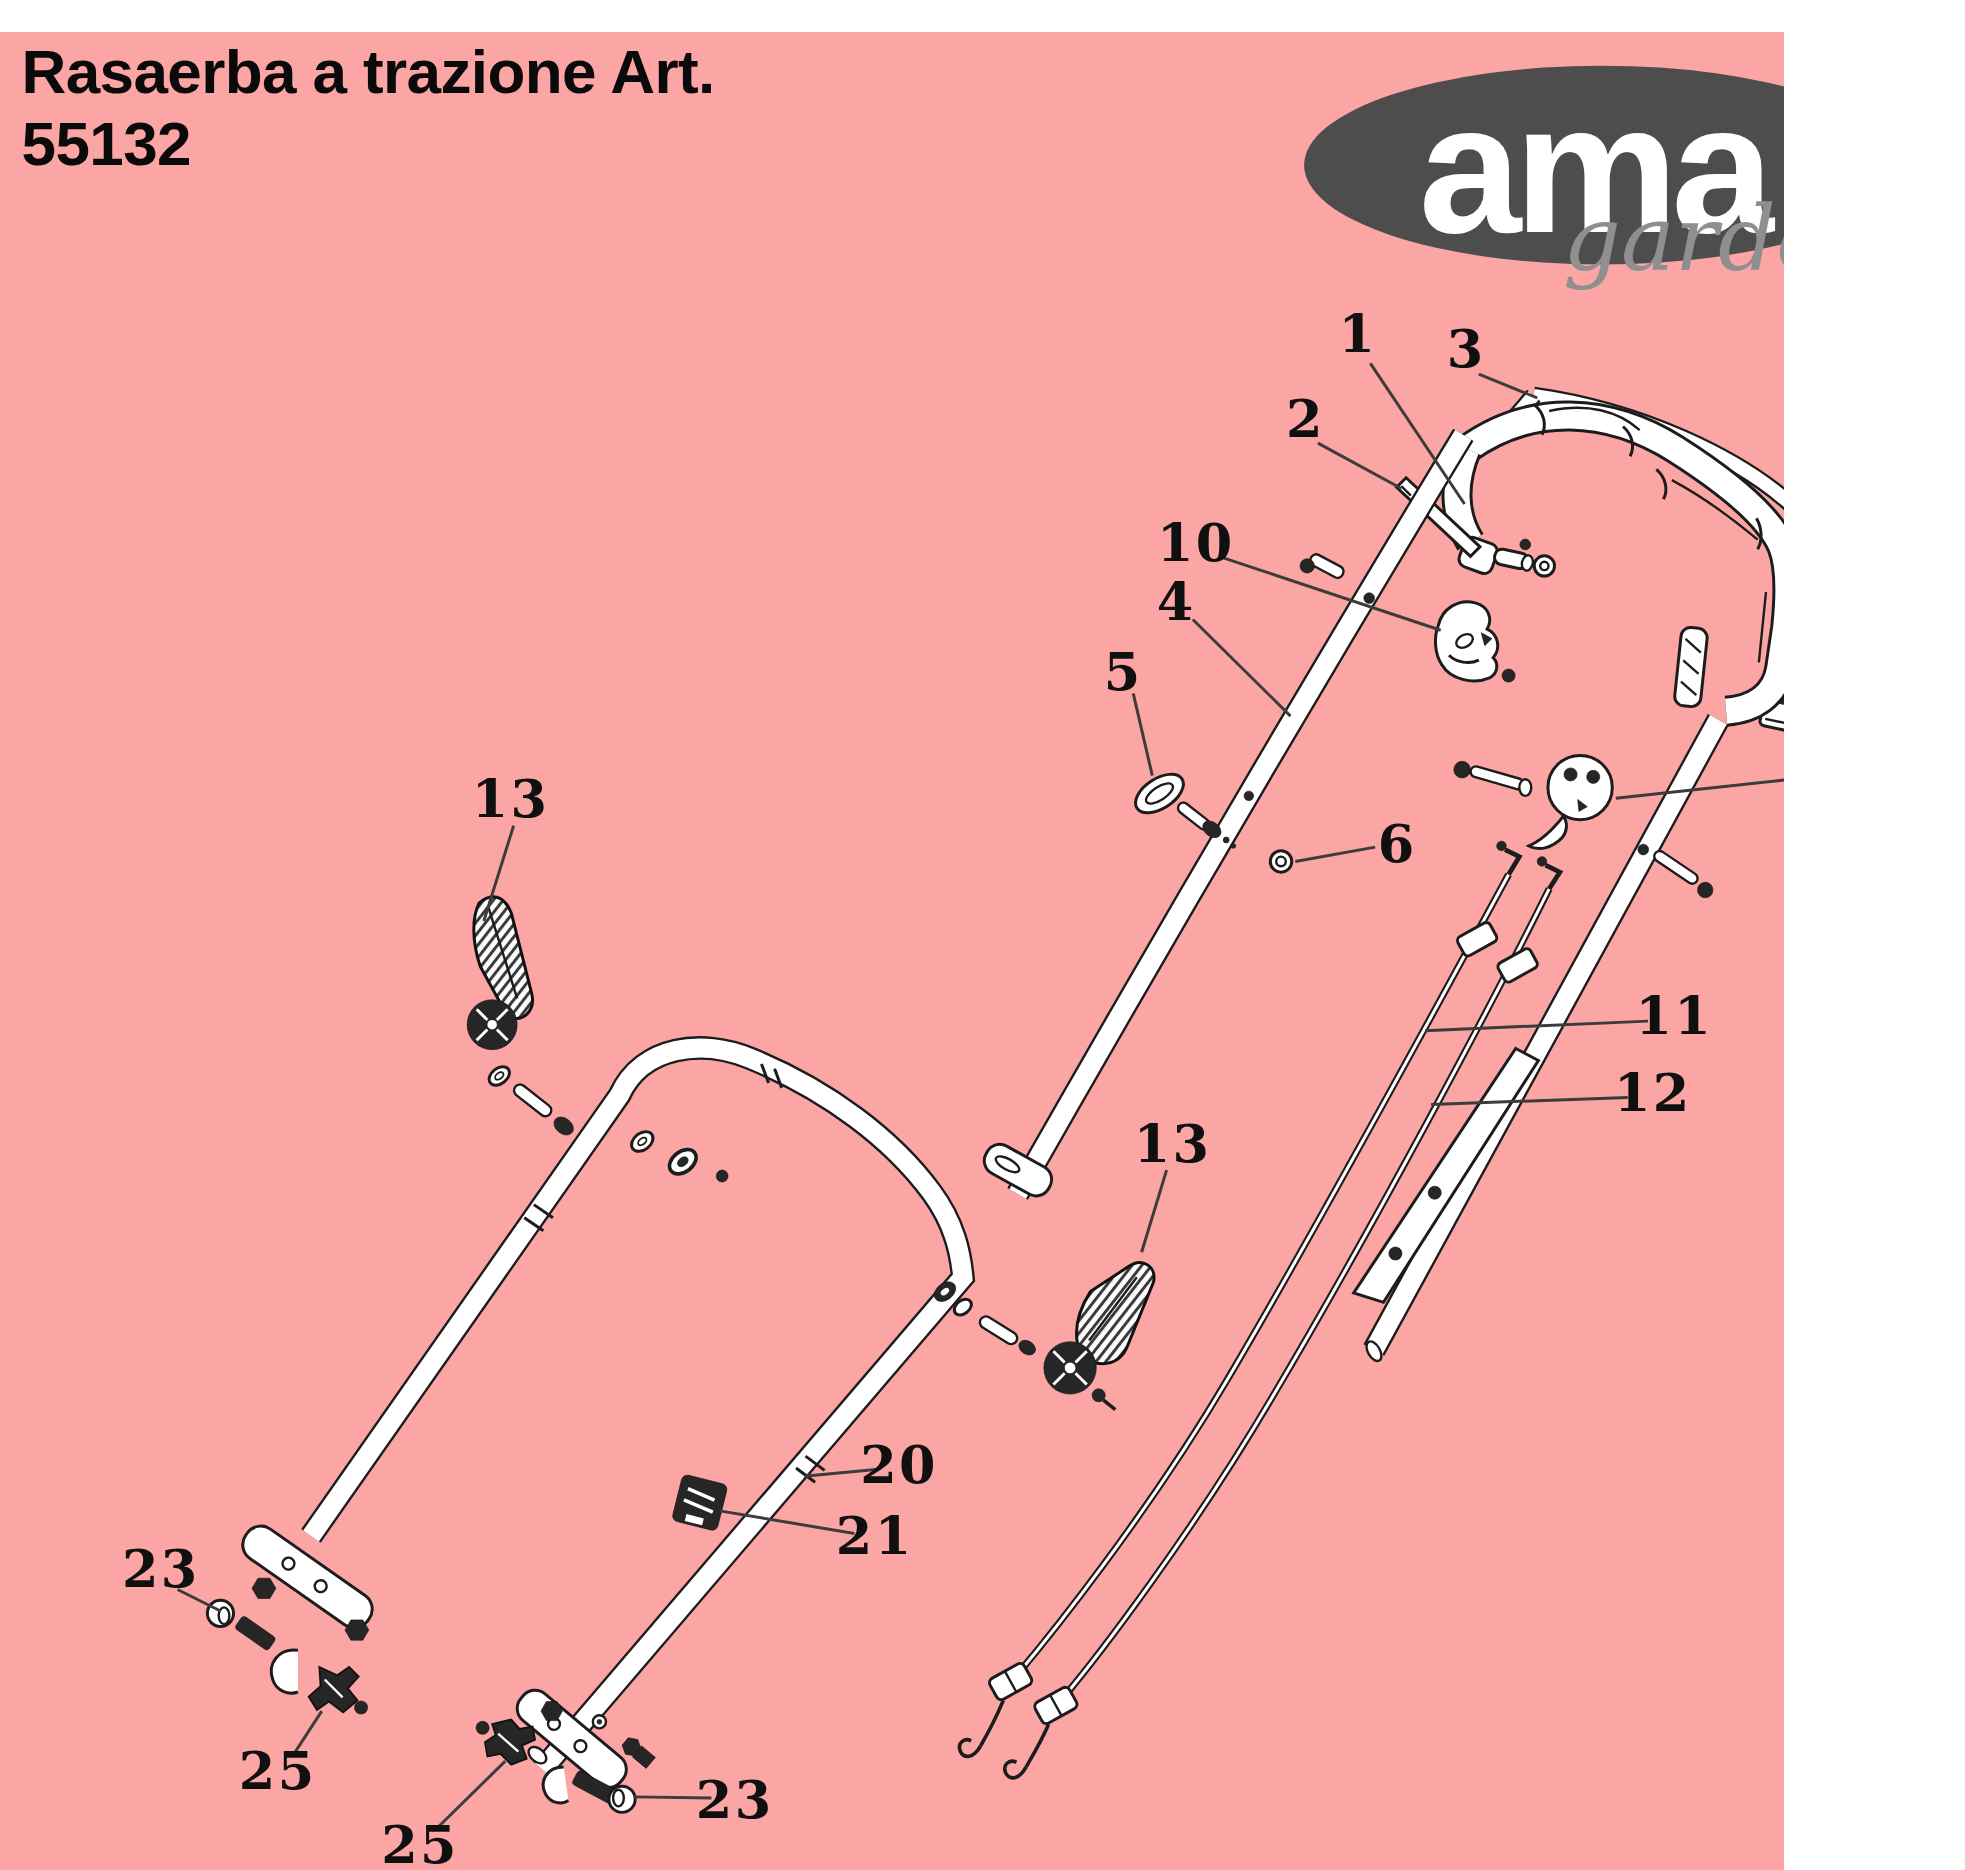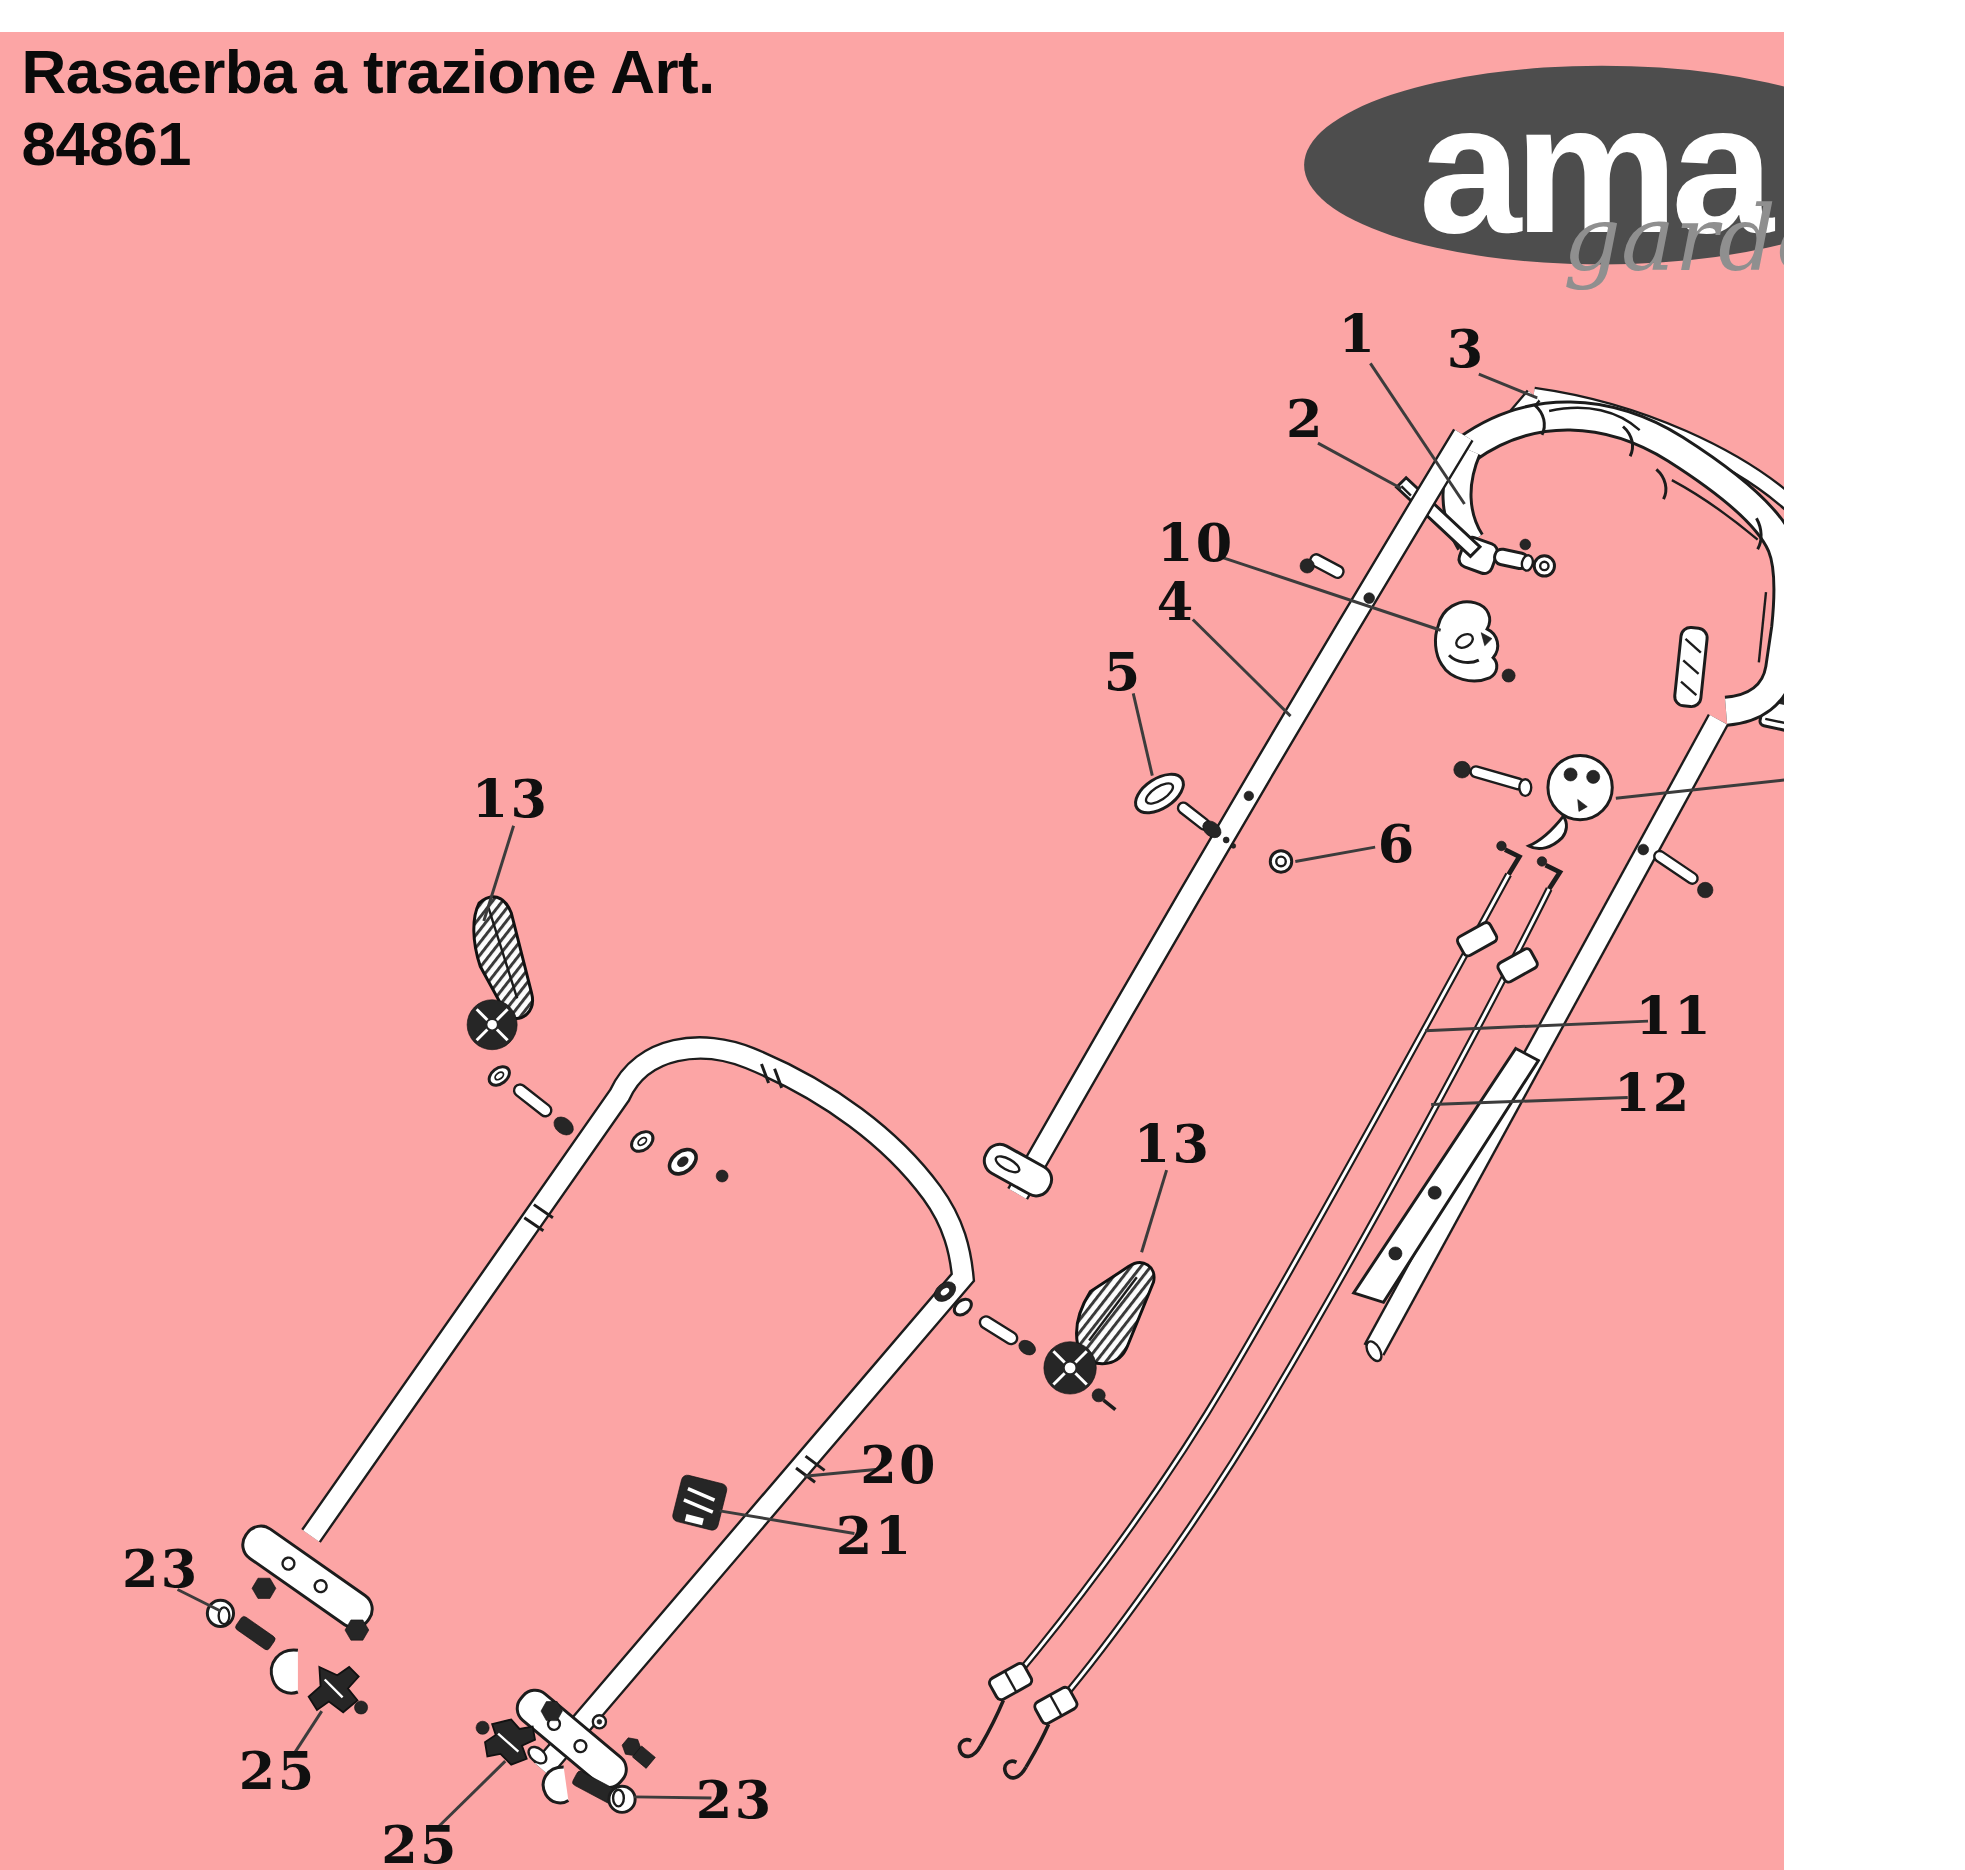--- a/index.html
+++ b/index.html
@@ -20,21 +20,21 @@
   .callout{font-family:"DejaVu Serif",serif;font-weight:bold;font-size:88px;fill:#101010;letter-spacing:4px;}
   .scan-artifact{fill:#e9e9e9;}
 </style>
 </head>
 <body>
 
 <div class="page">
 
   <div class="doc-title">
     <span>Rasaerba a trazione Art.</span><br>
-    <span>84861</span>
+    <span>55132</span>
   </div>
 
   <svg class="logo-svg" viewBox="0 0 1130 420">
     <ellipse cx="520" cy="185" rx="500" ry="167" fill="#4d4d4d"></ellipse>
     <text class="logo-brand" x="505" y="298" text-anchor="middle" font-size="310" fill="#ffffff">ama</text>
     <text class="logo-sub" x="455" y="362" font-size="152" fill="#8f8f8f">garden</text>
   </svg>
 
   <svg class="diagram-svg" viewBox="0 0 3298 3140">
     <defs>

